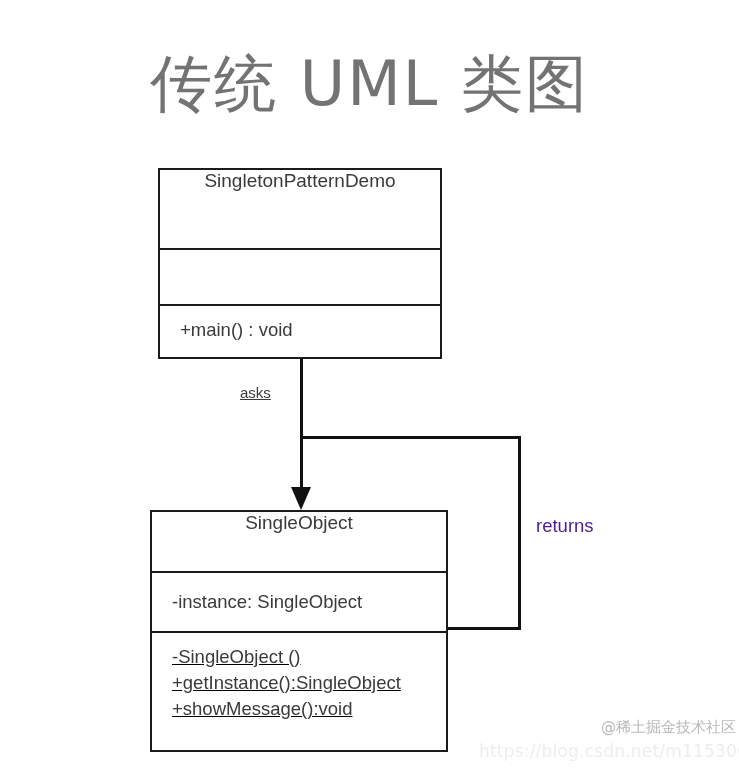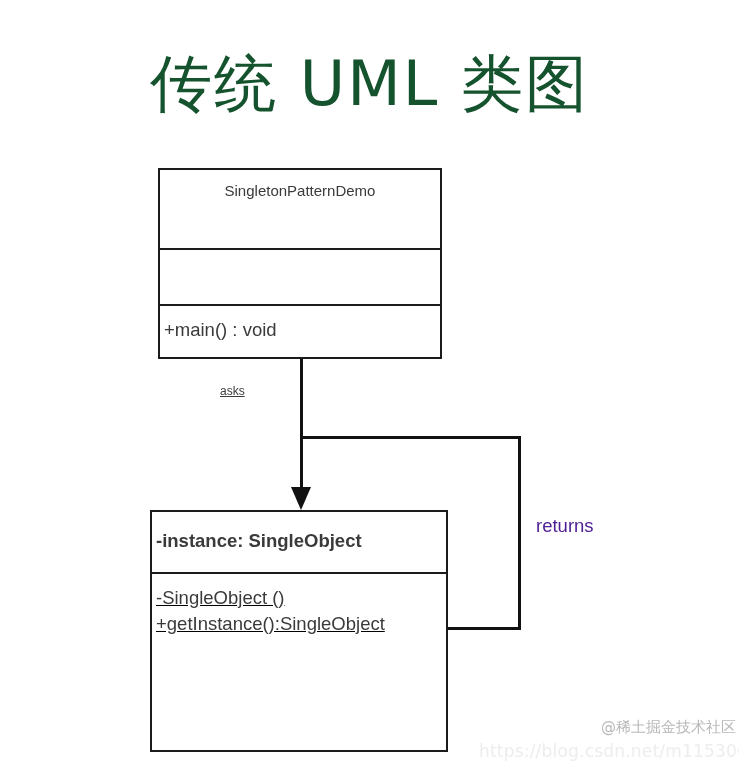--- a/index.html
+++ b/index.html
@@ -16,21 +16,21 @@
     font-family: "Liberation Sans", "DejaVu Sans", sans-serif;
   }
 
   
   #diagram-title {
     position: absolute;
     left: 0;
     top: 48px;
     width: 739px;
     text-align: center;
-    color: #14532d;
+    color: #737373;
     font-size: 62px;
     line-height: 72px;
     font-weight: 400;
     letter-spacing: 2px;
     white-space: pre;
     font-family: "DejaVu Sans", "Liberation Sans", sans-serif;
   }
 
   
   .uml-class {
@@ -43,28 +43,28 @@
     position: relative;
     box-sizing: border-box;
     width: 100%;
   }
   .uml-compartment + .uml-compartment {
     border-top: 2.5px solid #1b1b1b;
   }
   .uml-name {
     text-align: center;
     color: #3a3a3a;
-    font-size: 15px;
-    padding-top: 12px;
+    font-size: 19px;
+    padding-top: 0;
   }
   .uml-member {
     text-align: left;
     color: #3a3a3a;
     font-size: 18.5px;
-    padding-left: 4px;
+    padding-left: 20px;
     white-space: pre;
   }
   .uml-member-list {
     padding-top: 11px;
     padding-bottom: 6px;
     text-decoration: underline;
   }
   .uml-member-list .uml-member {
     line-height: 26px;
   }
@@ -83,21 +83,21 @@
 
   
   #class-single-object {
     left: 150px;
     top: 510px;
     width: 298px;
     height: 242px;
   }
   #so-name-compartment  { height: 59px; }
   #so-attrs-compartment { height: 60px; }
-  #so-attrs-compartment .uml-member { padding-top: 18px; font-weight: bold; }
+  #so-attrs-compartment .uml-member { padding-top: 18px; }
   #so-ops-compartment   { height: 118px; }
 
   
   .conn-line {
     position: absolute;
     background: #111111;
   }
   .conn-v { width: 3px; }
   .conn-h { height: 3px; }
 
@@ -112,24 +112,24 @@
     left: 291px;
     top: 487px;
     width: 0;
     height: 0;
     border-left: 10.5px solid transparent;
     border-right: 10.5px solid transparent;
     border-top: 23px solid #111111;
   }
   #asks-label {
     position: absolute;
-    left: 220px;
+    left: 240px;
     top: 384px;
     color: #3a3a3a;
-    font-size: 12px;
+    font-size: 15px;
     white-space: pre;
     text-decoration: underline;
   }
 
   
   #returns-line-bottom {
     left: 448px;
     top: 627px;
     width: 73px;
   }
@@ -195,25 +195,29 @@
   <div class="conn-line conn-v" id="asks-line-vertical"></div>
   <div id="asks-arrowhead"></div>
   <div id="asks-label">asks</div>
 
   <div class="conn-line conn-h" id="returns-line-bottom"></div>
   <div class="conn-line conn-v" id="returns-line-vertical"></div>
   <div class="conn-line conn-h" id="returns-line-top"></div>
   <div id="returns-label">returns</div>
 
   <div class="uml-class" id="class-single-object">
+    <div class="uml-compartment" id="so-name-compartment">
+      <div class="uml-name">SingleObject</div>
+    </div>
     <div class="uml-compartment" id="so-attrs-compartment">
       <div class="uml-member">-instance: SingleObject</div>
     </div>
     <div class="uml-compartment uml-member-list" id="so-ops-compartment">
       <div class="uml-member">-SingleObject ()</div>
       <div class="uml-member">+getInstance():SingleObject</div>
+      <div class="uml-member">+showMessage():void</div>
     </div>
   </div>
 
   <div id="watermark-community">@稀土掘金技术社区</div>
   <div id="watermark-url">https://blog.csdn.net/m1153062965</div>
 
 </div>
 
 </body></html>

